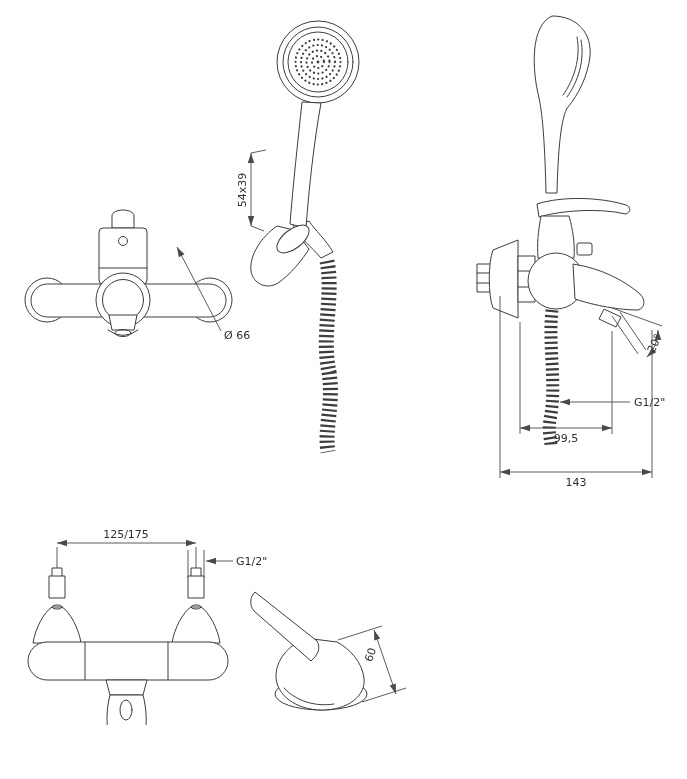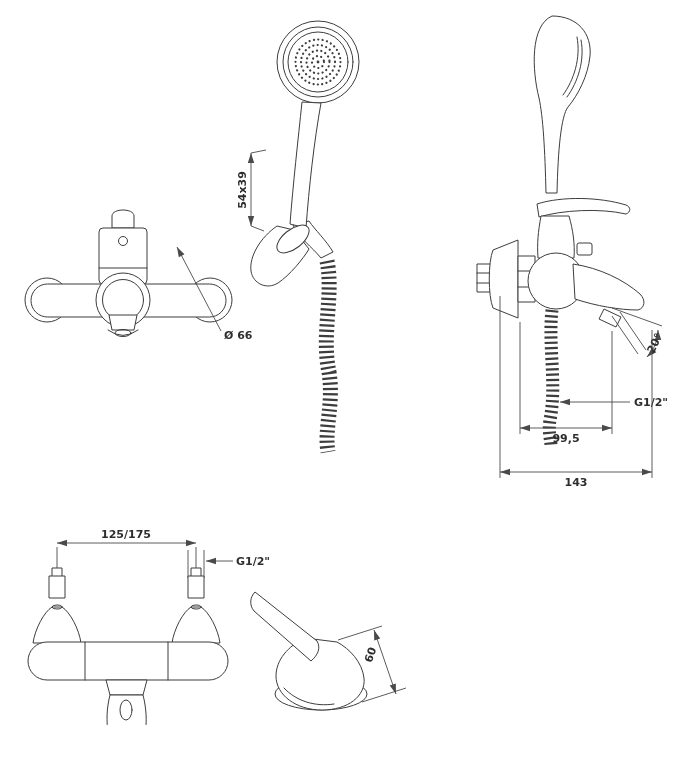--- a/index.html
+++ b/index.html
@@ -1,17 +1,17 @@
 <!DOCTYPE html>
 <html><head>
 <meta charset="utf-8">
 <style>
   html,body{margin:0;padding:0;background:#ffffff;}
   .page{position:relative;width:687px;height:725px;background:#ffffff;overflow:hidden;
-        font-family:"DejaVu Sans",sans-serif;font-weight:bold;}
+        font-family:"DejaVu Sans",sans-serif;}
   svg{display:block;}
   .s   {fill:#ffffff;stroke:#3d3d3d;stroke-width:1;stroke-linejoin:round;}
   .sn  {fill:none;stroke:#3d3d3d;stroke-width:1;stroke-linejoin:round;stroke-linecap:round;}
   .dots{fill:none;stroke:#3d3d3d;stroke-width:2.2;stroke-dasharray:0.1 4.3;stroke-linecap:round;}
   .hose{fill:none;stroke:#3d3d3d;stroke-width:15;stroke-dasharray:2.2 3.1;}
   .hose2{fill:none;stroke:#3d3d3d;stroke-width:13;stroke-dasharray:2.2 3.1;}
   .dim {fill:none;stroke:#4a4a4a;stroke-width:0.9;}
   .dimtxt{font-family:"DejaVu Sans",sans-serif;font-size:11px;fill:#2e2e2e;}
 </style>
 </head>

